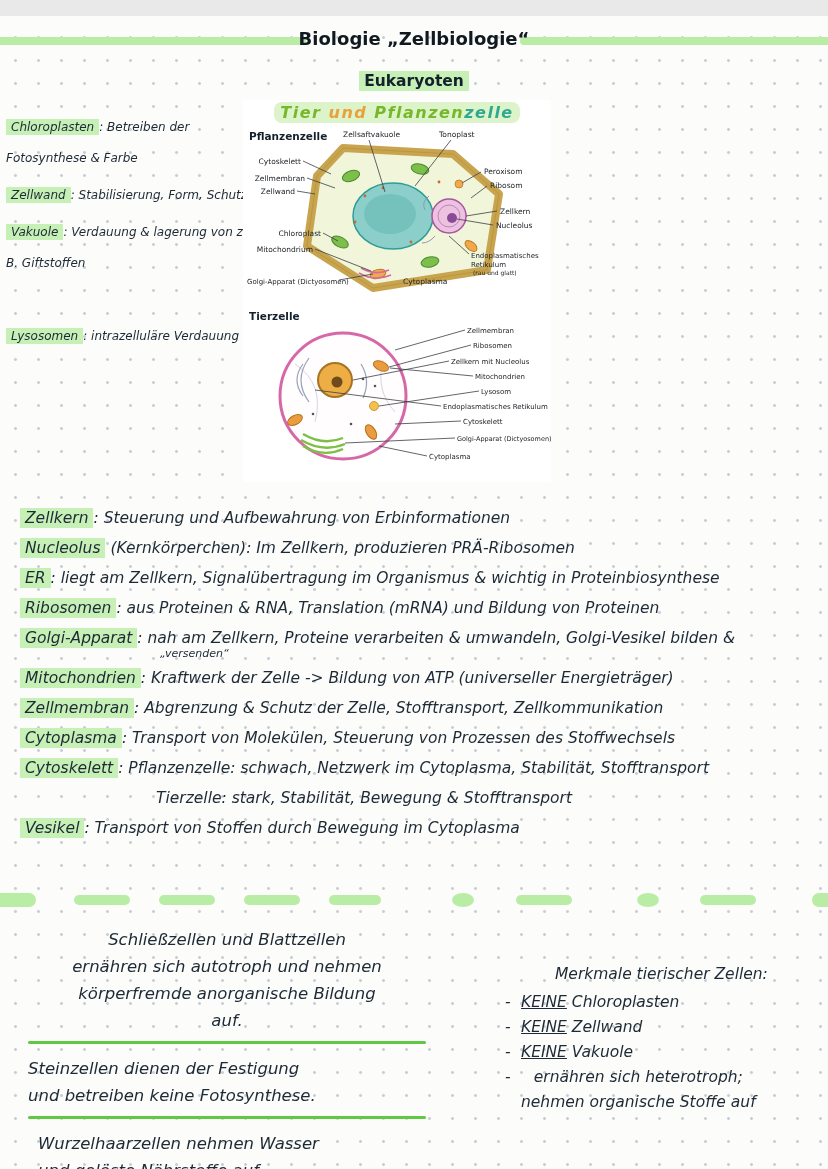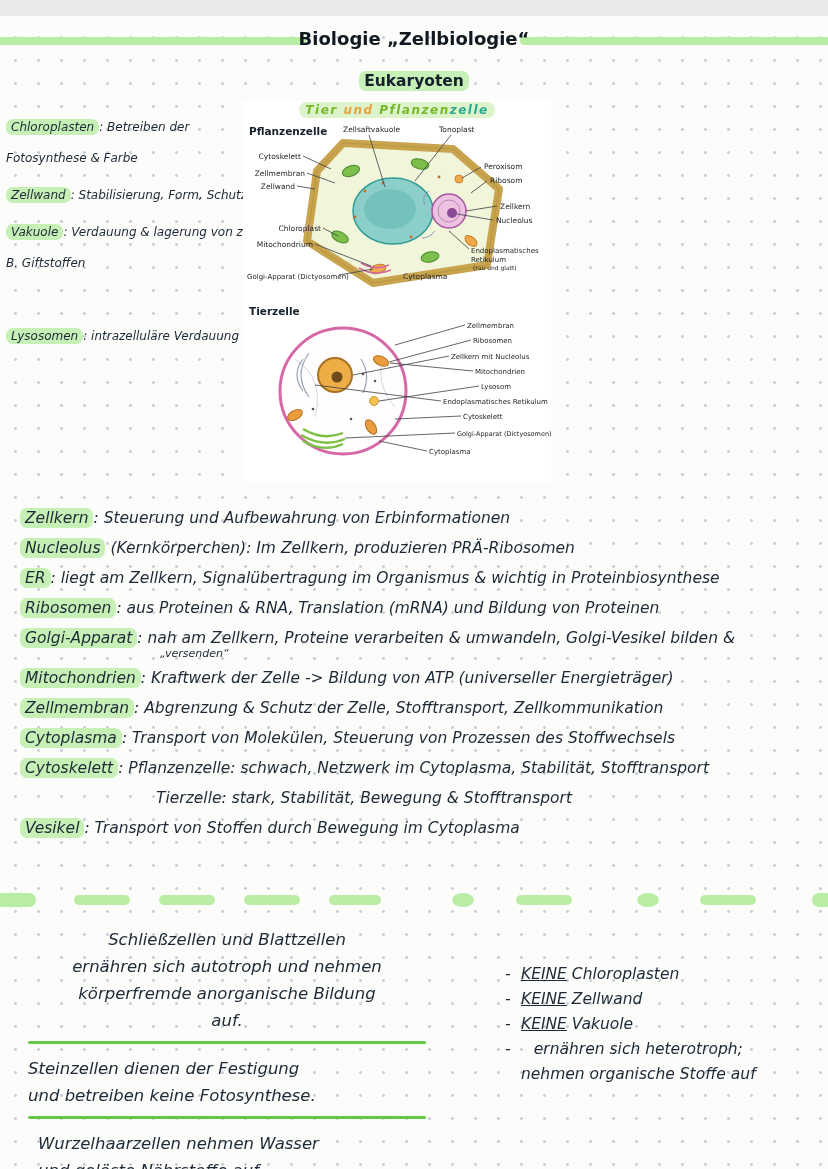--- a/index.html
+++ b/index.html
@@ -5,37 +5,37 @@
   * { margin:0; padding:0; box-sizing:border-box; }
   html,body { background:#e9e9e9; }
   .page {
     position:relative; width:828px; height:1169px; margin:16px auto;
     background-color:#fcfcfa;
     background-image: radial-gradient(circle, #c8cdd6 1.2px, transparent 1.6px);
     background-size:23px 23px; background-position:4px 10px;
     font-family:"DejaVu Sans", sans-serif; color:#1d2a36; overflow:hidden;
   }
   .hw { font-style:italic; }
-  .hl { background:#c7f0b6; border-radius:7px; padding:1px 5px; }
+  .hl { background:#c7f0b6; border-radius:0; padding:1px 5px; }
   .hl-soft { background:#ddf3c9; border-radius:8px; padding:1px 6px; }
 
   .bar { position:absolute; top:21px; height:8px; background:#b9eda6; border-radius:5px; }
   .bar-left { left:-6px; width:312px; }
   .bar-right { left:520px; width:316px; }
   .page-title { position:absolute; top:12px; left:0; width:100%; text-align:center;
     font-size:18px; font-weight:bold; color:#101820; }
   .subtitle-row { position:absolute; top:56px; left:0; width:100%; text-align:center;
     font-size:15.5px; font-weight:bold; color:#14202c; }
 
   .left-notes { position:absolute; left:6px; top:96px; width:244px; font-size:12px; line-height:31px; }
   .left-note { margin-bottom:6px; }
   .left-note.gap { margin-top:42px; }
 
   .diagram-box { position:absolute; left:243px; top:84px; width:308px; height:382px; background:#ffffff; }
-  .diagram-title { text-align:center; padding-top:3px; font-size:12px; font-weight:bold;
+  .diagram-title { text-align:center; padding-top:3px; font-size:16px; font-weight:bold;
     font-style:italic; letter-spacing:1.5px; }
   .tp-green { color:#76b82a; } .tp-orange { color:#e8a13c; } .tp-teal { color:#2fa892; }
   .cell-svg { display:block; margin-top:2px; }
   .cell-svg text { font-family:"DejaVu Sans", sans-serif; fill:#22262b; font-size:7.5px; }
   .cell-svg text.cell-name { font-size:10.5px; font-weight:600; fill:#14202c; }
   .cell-svg text.f7 { font-size:7px; }
   .cell-svg text.f65 { font-size:6.5px; }
   .cell-svg text.f6 { font-size:6px; }
 
   .main-notes { position:absolute; left:20px; top:487px; width:818px;
@@ -264,20 +264,21 @@
 auf.</div>
     <div class="green-line"></div>
     <div class="bl-para p2">Steinzellen dienen der Festigung
 und betreiben keine Fotosynthese.</div>
     <div class="green-line"></div>
     <div class="bl-para p3">Wurzelhaarzellen nehmen Wasser
 und gelöste Nährstoffe auf.</div>
   </div>
 
   <div class="bottom-right hw">
+    <div class="br-heading">Merkmale tierischer Zellen:</div>
     <div class="br-item">
       <span class="br-bullet">-</span>
       <span class="br-text"><span class="em-caps">KEINE</span><span> Chloroplasten</span></span>
     </div>
     <div class="br-item">
       <span class="br-bullet">-</span>
       <span class="br-text"><span class="em-caps">KEINE</span><span> Zellwand</span></span>
     </div>
     <div class="br-item">
       <span class="br-bullet">-</span>

